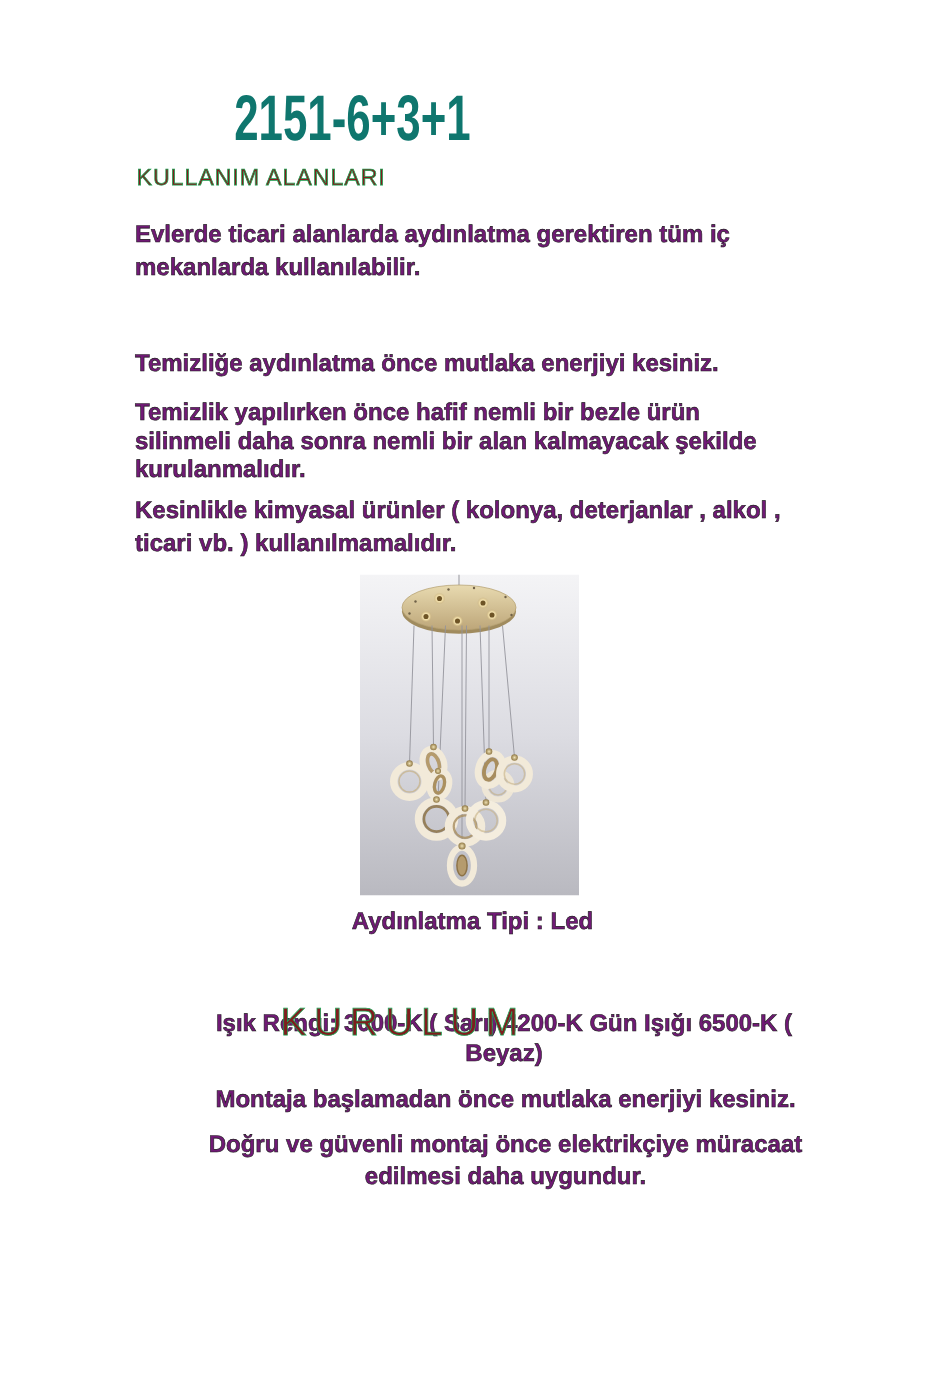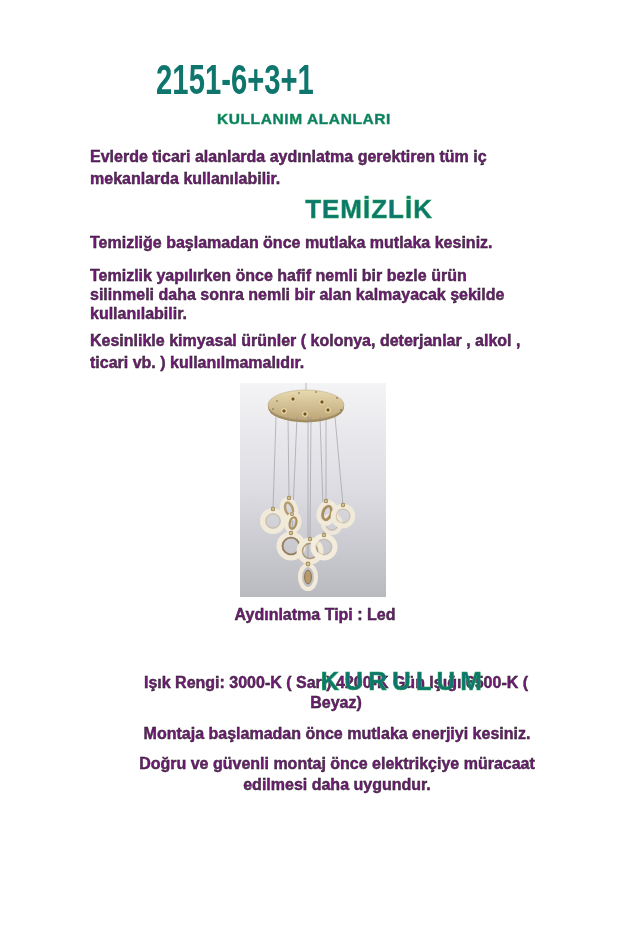--- a/index.html
+++ b/index.html
@@ -20,24 +20,24 @@
     font-size: 43px; font-weight: bold;
     line-height: 1;
     white-space: nowrap;
   }
   .doc-title .squeeze {
     display: inline-block;
     transform: scaleX(0.68);
     transform-origin: 50% 50%;
   }
   .h-green {
-    color: #0f766e;
-    font-weight: bold;
+    color: #7f1d1d;
+    font-weight: normal;
     -webkit-text-stroke: 0.5px #1fa455;
-    text-align: right;
+    text-align: left;
     white-space: nowrap;
   }
   .h-small { top: 110px; left: 91px; width: 300px; font-size: 15.5px; letter-spacing: 0.6px; }
   .h-temizlik { top: 194px; left: 133px; width: 300px; font-size: 26px; letter-spacing: 1px; }
   .h-kurulum { top: 666px; left: 187px; width: 300px; font-size: 26px; letter-spacing: 5px; }
   .body-text {
     color: #701a75;
     font-size: 16px;
     font-weight: bold;
     -webkit-text-stroke: 0.4px #1b1b1b;
@@ -67,26 +67,25 @@
 
   <div class="abs doc-title" style="color:#0f766e;">
     <span class="squeeze">2151-6+3+1</span>
   </div>
 
   <div class="abs h-green h-small">KULLANIM ALANLARI</div>
 
   <div class="abs body-text p-left p1">Evlerde ticari alanlarda aydınlatma gerektiren tüm iç
 mekanlarda kullanılabilir.</div>
 
-  <div class="abs h-green h-temizlik">TEMİZLİK</div>
-
-  <div class="abs body-text p-left p2">Temizliğe başlamadan önce mutlaka mutlaka kesiniz.</div>
+
+  <div class="abs body-text p-left p2">Temizliğe aydınlatma önce mutlaka enerjiyi kesiniz.</div>
   <div class="abs body-text p-left p3">Temizlik yapılırken önce hafif nemli bir bezle ürün
 silinmeli daha sonra nemli bir alan kalmayacak şekilde
-kullanılabilir.</div>
+kurulanmalıdır.</div>
   <div class="abs body-text p-left p4">Kesinlikle kimyasal ürünler ( kolonya, deterjanlar , alkol ,
 ticari vb. ) kullanılmamalıdır.</div>
 
   <svg class="abs product-photo" viewBox="0 0 146 214" width="146" height="214" xmlns="http://www.w3.org/2000/svg" role="img">
     <defs>
       <linearGradient id="photoBg" x1="0" y1="0" x2="0" y2="1">
         <stop offset="0" stop-color="#f4f4f6"></stop>
         <stop offset="0.5" stop-color="#dcdce2"></stop>
         <stop offset="1" stop-color="#b9b9c0"></stop>
       </linearGradient>

